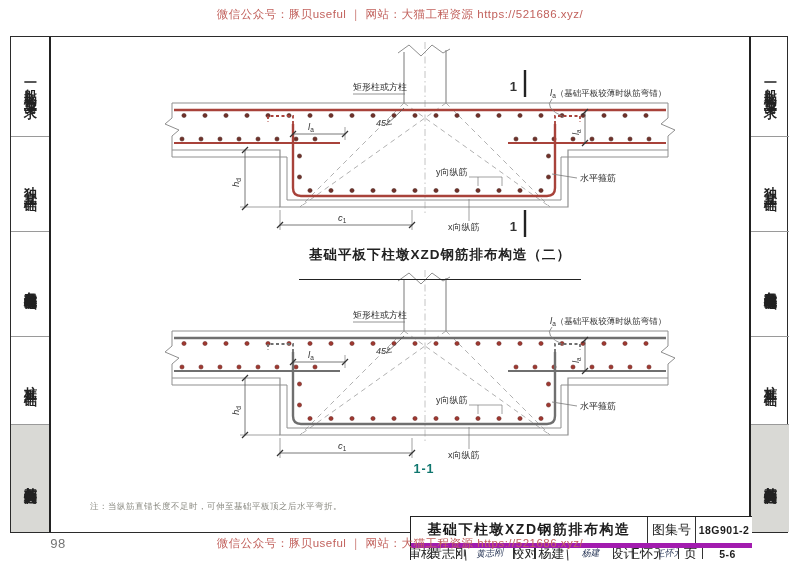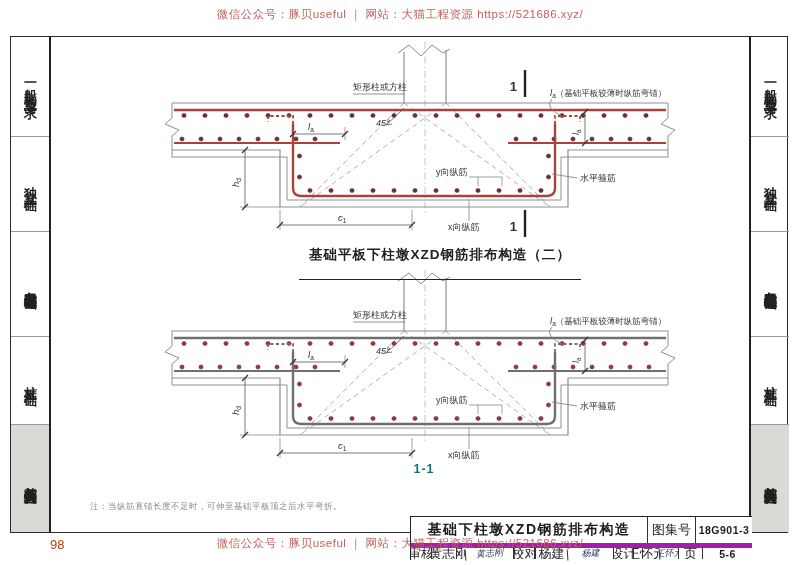--- a/index.html
+++ b/index.html
@@ -32,22 +32,22 @@
   .tb-row{display:flex;box-sizing:border-box;}
   .tb-row1{height:26px;}
   .tb-row2{height:16px;border-top:5px solid #a21caf;}
   .tb-cell{display:flex;align-items:center;justify-content:center;box-sizing:border-box;overflow:hidden;white-space:nowrap;}
   .tb-cell + .tb-cell{border-left:1px solid #333;}
   .tb-title{font-size:14px;font-weight:700;letter-spacing:1.5px;color:#1d1d1d;}
   .tb-small{font-size:13px;color:#222;}
   .tb-num{font-size:10.5px;font-weight:600;color:#1d1d1d;letter-spacing:.5px;}
   .tb-sig{font-size:9px;font-style:italic;font-family:"DejaVu Serif","Liberation Serif",serif;
         color:#2c3a5a;transform:rotate(-4deg);}
-  .pagenum{position:absolute;left:50px;top:537px;font-size:13px;color:#c2410c;
-        font-family:Liberation Sans, sans-serif;}
+  .pagenum{position:absolute;left:50px;top:537px;font-size:13px;color:#737373;
+        font-family:Liberation Mono, monospace;}
 </style>
 </head>
 <body>
 
 <div class="page">
 
   <div class="promo promo-top" style="color: rgb(194, 98, 93);">微信公众号：豚贝useful ｜ 网站：大猫工程资源 https://521686.xyz/</div>
 
   <div class="sheet-frame"></div>
 
@@ -321,21 +321,21 @@
     </svg>
 
   <div class="sec-label">1-1</div>
 
   <div class="note">注：当纵筋直锚长度不足时，可伸至基础平板顶之后水平弯折。</div>
 
   <div class="tblock">
     <div class="tb-row tb-row1">
       <div class="tb-cell tb-title" style="width:236px">基础下柱墩XZD钢筋排布构造</div>
       <div class="tb-cell tb-small" style="width:48px">图集号</div>
-      <div class="tb-cell tb-num" style="flex:1">18G901-3</div>
+      <div class="tb-cell tb-num" style="flex:1">18G901-2</div>
     </div>
     <div class="tb-row tb-row2">
       <div class="tb-cell tb-small" style="width:20px">审核</div>
       <div class="tb-cell tb-small" style="width:34px">黄志刚</div>
       <div class="tb-cell tb-sig" style="width:48px">黄志刚</div>
       <div class="tb-cell tb-small" style="width:22px">校对</div>
       <div class="tb-cell tb-small" style="width:32px">杨建</div>
       <div class="tb-cell tb-sig" style="width:46px">杨建</div>
       <div class="tb-cell tb-small" style="width:20px">设计</div>
       <div class="tb-cell tb-small" style="width:26px">王怀元</div>

